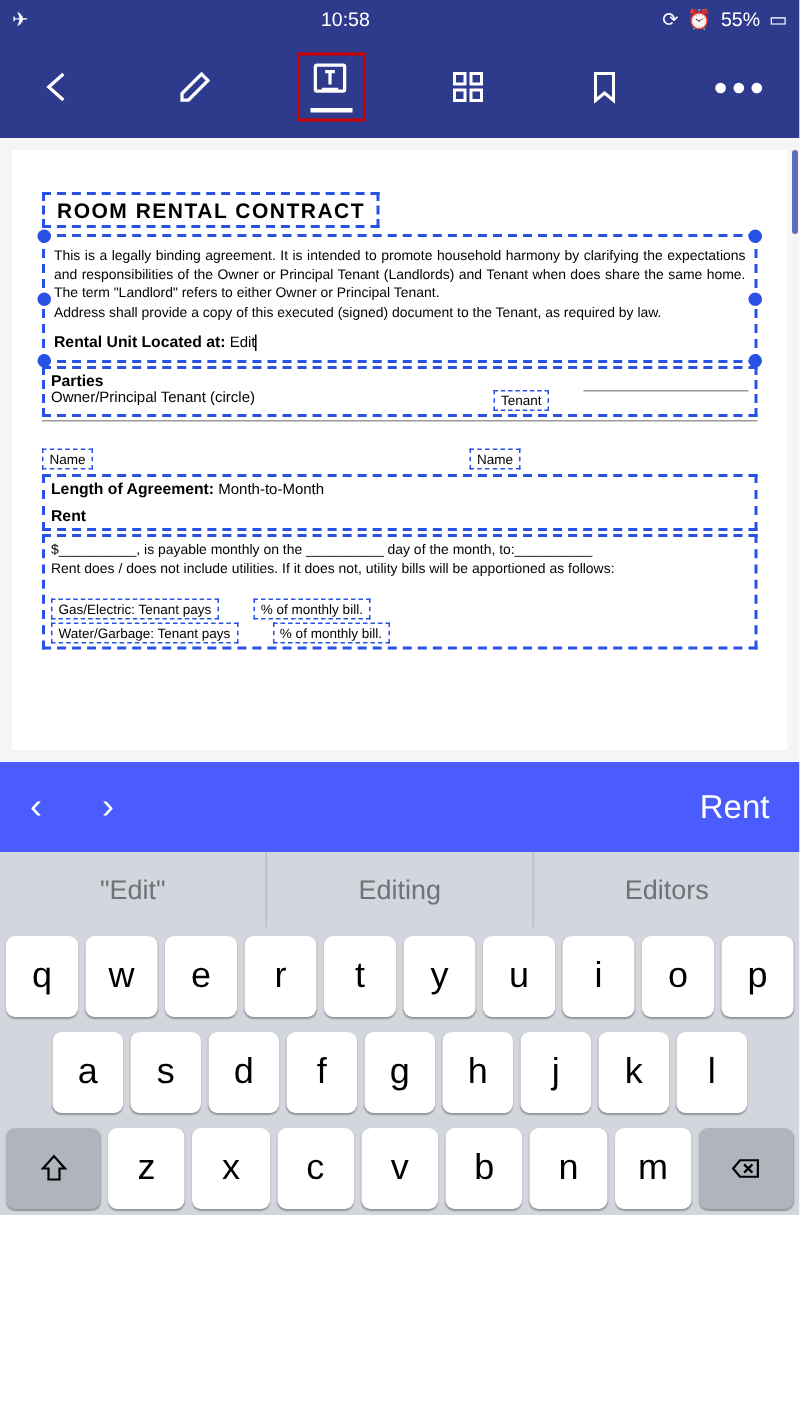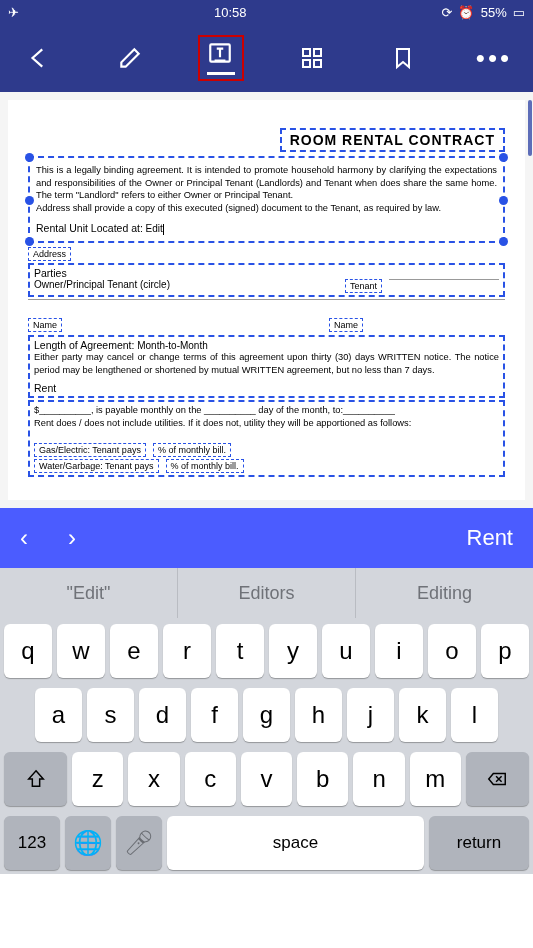--- a/index.html
+++ b/index.html
@@ -12,27 +12,27 @@
 .tb-active{border:2px solid #c00}
 .tb-active .underline{width:28px;height:3px;background:#fff;margin-top:4px}
 .doc-area{height:416px;background:#f5f5f5;padding:8px;overflow:hidden;position:relative}
 .page{background:#fff;width:100%;height:100%;padding:28px 20px 10px;font-family:'Times New Roman',serif;font-size:10px;color:#000;position:relative}
 .sel-box{border:2px dashed #2952e5;position:relative;padding:2px 4px;margin:2px 0}
 .sel-box.main{padding:6px 6px}
 .handle{width:9px;height:9px;background:#2952e5;border-radius:50%;position:absolute}
 .h-tl{top:-5px;left:-5px}.h-tr{top:-5px;right:-5px}.h-bl{bottom:-5px;left:-5px}.h-br{bottom:-5px;right:-5px}
 .h-ml{top:50%;left:-5px;margin-top:-4px}.h-mr{top:50%;right:-5px;margin-top:-4px}
 .title-box{border:2px dashed #2952e5;display:inline-block;padding:2px 8px;font-weight:bold;font-size:14px;letter-spacing:1px}
-.title-wrap{text-align:right;margin-bottom:4px}
+.title-wrap{text-align:left;margin-bottom:4px}
 .para{font-size:9.3px;line-height:1.35;text-align:justify}
-.label-b{font-weight:normal;font-size:10.5px}
+.label-b{font-weight:bold;font-size:10.5px}
 .cursor{border-right:1px solid #000;display:inline-block;height:11px;vertical-align:middle}
 .hr{border-bottom:1px solid #999;margin-top:1px}
 .small-dash{border:1.5px dashed #2952e5;display:inline-block;padding:1px 4px;font-size:9px}
-.row-flex{display:flex;gap:7px;align-items:flex-start}
+.row-flex{display:flex;gap:23px;align-items:flex-start}
 .scroll-ind{position:absolute;right:1px;top:8px;width:4px;height:56px;background:#5d6db8;border-radius:2px}
 .acc-bar{height:60px;background:#4b5cff;display:flex;align-items:center;justify-content:space-between;padding:0 20px;color:#fff}
 .acc-arr{display:flex;gap:40px}
 .acc-arr span{font-size:24px;font-weight:300}
 .done{font-size:22px}
 .sug-bar{height:50px;background:#d3d6dc;display:flex;align-items:stretch}
 .sug{flex:1;display:flex;align-items:center;justify-content:center;color:#6f7278;font-size:18px;border-right:1px solid #b9bcc2}
 .sug:last-child{border-right:none}
 .kbd{background:#d3d6dc;padding:6px 4px 4px;display:flex;flex-direction:column;gap:10px}
 .krow{display:flex;gap:5px;justify-content:center}
@@ -112,21 +112,20 @@
       <span class="handle h-bl"></span>
         <span class="handle h-br"></span>
       <div class="para">This is a legally binding agreement. It is intended to promote household harmony by clarifying the expectations and responsibilities of the Owner or Principal Tenant (Landlords) and Tenant when does share the same home. The term "Landlord" refers to either Owner or Principal Tenant.</div>
       <div class="para">Address shall provide a copy of this executed (signed) document to the Tenant, as required by law.</div>
       <div style="margin-top:8px">
         <span class="label-b">Rental Unit Located at:</span>
         <span>Edit</span><span class="cursor"></span>
       </div>
     </div>
 
-    <div style="margin-top:4px"><span class="small-dash">Address</span></div>
 
     <div class="sel-box" style="margin-top:2px">
       <div class="label-b">Parties</div>
       <div class="row-flex">
         <span style="flex:1">Owner/Principal Tenant (circle)</span>
         <span style="width:30px"></span>
         <span class="small-dash">Tenant</span>
         <span style="width:110px;border-bottom:1px solid #999"></span>
       </div>
     </div>
@@ -134,27 +133,26 @@
 
     <div class="row-flex" style="margin-top:18px">
       <span class="small-dash">Name</span>
       <span style="flex:1"></span>
       <span class="small-dash">Name</span>
       <span style="width:135px"></span>
     </div>
 
     <div class="sel-box" style="margin-top:3px">
       <div><span class="label-b">Length of Agreement:</span> <span>Month-to-Month</span></div>
-      <div class="para">Either party may cancel or change terms of this agreement upon thirty (30) days WRITTEN notice. The notice period may be lengthened or shortened by mutual WRITTEN agreement, but no less than 7 days.</div>
       <div class="label-b" style="margin-top:6px">Rent</div>
     </div>
 
     <div class="sel-box">
       <div class="para">$__________, is payable monthly on the __________ day of the month, to:__________</div>
-      <div class="para">Rent does / does not include utilities. If it does not, utility they will be apportioned as follows:</div>
+      <div class="para">Rent does / does not include utilities. If it does not, utility bills will be apportioned as follows:</div>
       <div class="row-flex" style="margin-top:14px">
         <span class="small-dash">Gas/Electric: Tenant pays</span>
         <span class="small-dash">% of monthly bill.</span>
       </div>
       <div class="row-flex" style="margin-top:2px">
         <span class="small-dash">Water/Garbage: Tenant pays</span>
         <span class="small-dash">% of monthly bill.</span>
       </div>
     </div>
 
@@ -164,22 +162,22 @@
 <div class="acc-bar">
   <div class="acc-arr">
     <span>‹</span>
     <span>›</span>
   </div>
   <span class="done">Rent</span>
 </div>
 
 <div class="sug-bar">
   <div class="sug">"Edit"</div>
+  <div class="sug">Editing</div>
   <div class="sug">Editors</div>
-  <div class="sug">Editing</div>
 </div>
 
 <div class="kbd">
   <div class="krow">
     <div class="key">q</div>
     <div class="key">w</div>
     <div class="key">e</div>
     <div class="key">r</div>
     <div class="key">t</div>
     <div class="key">y</div>
@@ -212,20 +210,13 @@
     <div class="key">b</div>
     <div class="key">n</div>
     <div class="key">m</div>
     <div class="key key-wide bksp">
       <svg viewBox="0 0 24 24" fill="none" stroke="#000" stroke-width="1.6">
           <path d="M8 6 L21 6 L21 18 L8 18 L3 12 Z"></path>
           <path d="M11 9 L17 15 M17 9 L11 15"></path>
         </svg>
     </div>
   </div>
-  <div class="krow">
-    <div class="key key-fn" style="flex:0 0 56px">123</div>
-    <div class="key key-gray" style="flex:0 0 46px">🌐</div>
-    <div class="key key-gray" style="flex:0 0 46px;color:#6a6d73">🎤︎</div>
-    <div class="key key-sp" style="font-size:17px">space</div>
-    <div class="key key-fn" style="flex:0 0 100px">return</div>
-  </div>
 </div>
 
 </body></html>

